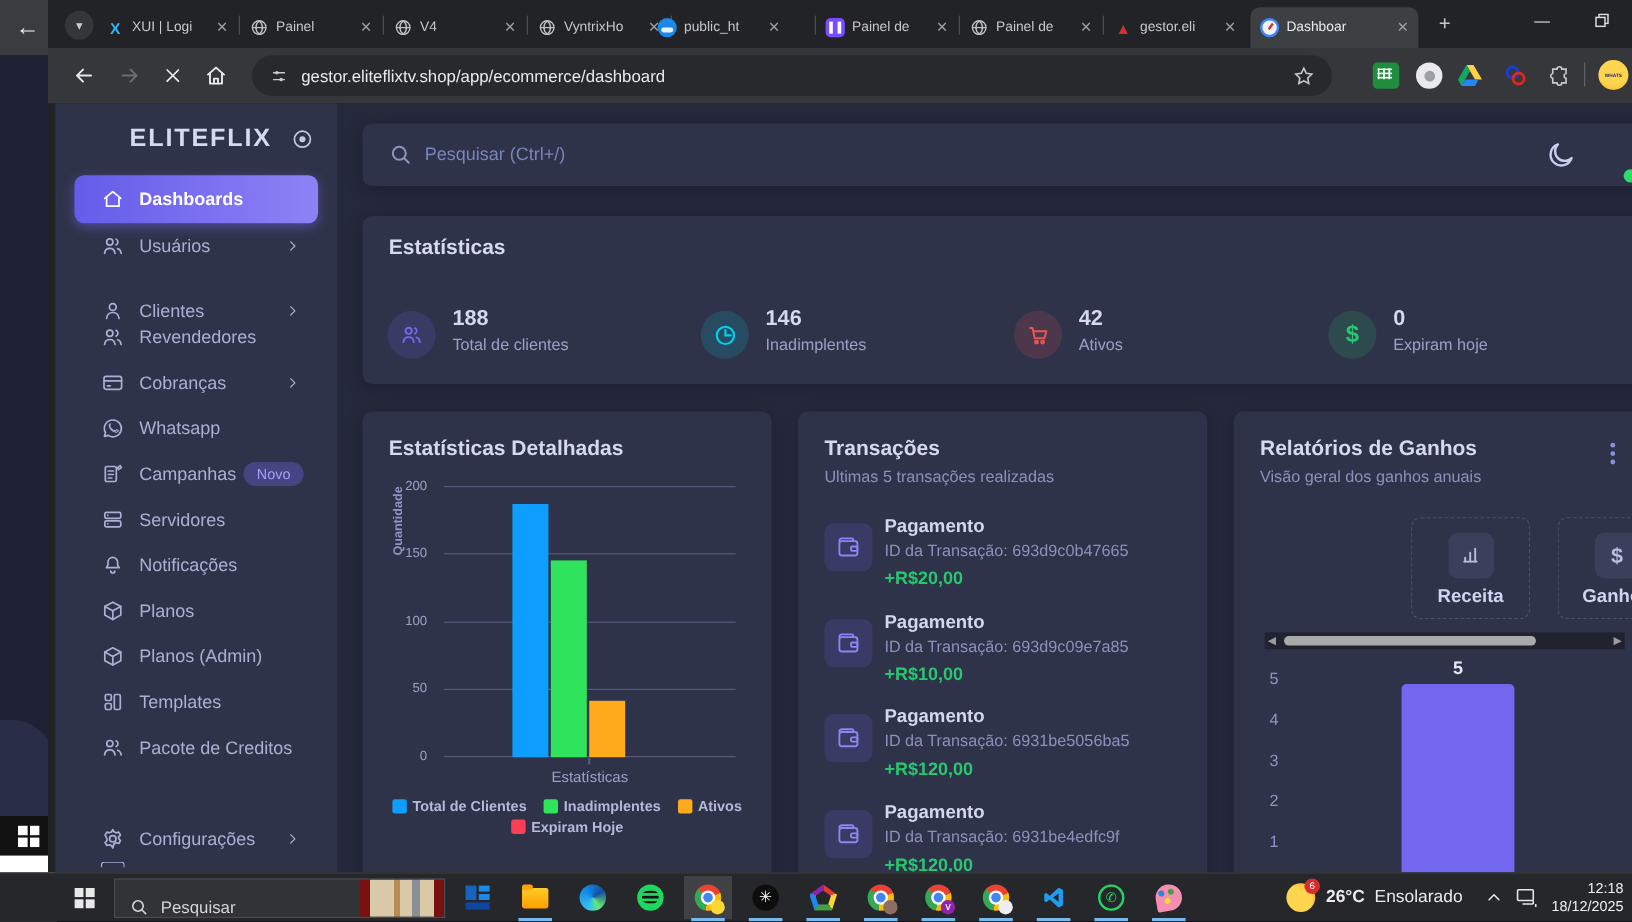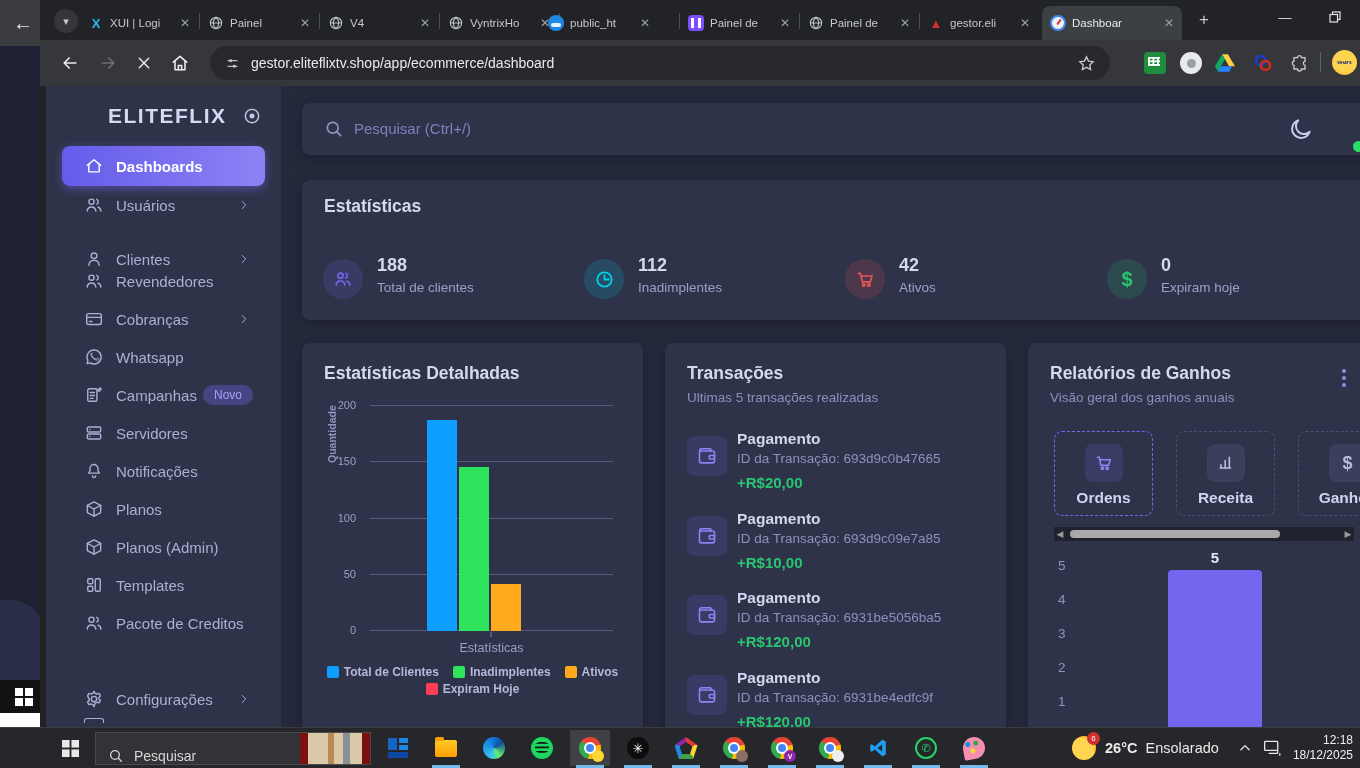--- a/index.html
+++ b/index.html
@@ -503,21 +503,21 @@
             <span class="stat-val">188</span>
             <span class="stat-lbl">Total de clientes</span>
           </div>
           <div class="abs stat" style="left:282px">
             <div class="stat-icon" style="background:rgba(0,207,232,.16)">
               <svg width="21" height="21" viewBox="0 0 24 24" style="stroke:#00cfe8;fill:none;stroke-width:2.1;stroke-linecap:round">
                   <circle cx="12" cy="12" r="8.2"></circle>
                   <path d="M12 7v5h5"></path>
                 </svg>
             </div>
-            <span class="stat-val">112</span>
+            <span class="stat-val">146</span>
             <span class="stat-lbl">Inadimplentes</span>
           </div>
           <div class="abs stat" style="left:543px">
             <div class="stat-icon" style="background:rgba(234,84,85,.16)">
               <svg width="21" height="21" viewBox="0 0 24 24" style="stroke:#ea5455;fill:none;stroke-width:1.9;stroke-linecap:round;stroke-linejoin:round">
                   <path d="M4 5h2.3l2 9.8h9.2l1.9-6.8H7"></path>
                   <circle cx="10" cy="18.4" r="1.4"></circle>
                   <circle cx="15.8" cy="18.4" r="1.4"></circle>
                 </svg>
             </div>
@@ -625,30 +625,20 @@
 
         <div class="abs card row-card" style="left:747px;width:345px">
           <div class="abs card-title" style="left:22px;top:20px">Relatórios de Ganhos</div>
           <div class="abs sub" style="left:22px;top:47px">Visão geral dos ganhos anuais</div>
           <div class="abs kebab">
               <i></i>
               <i></i>
               <i></i>
             </div>
 
-          <div class="abs opt sel" style="left:26px">
-            <div class="opt-icon">
-                <svg width="20" height="20" viewBox="0 0 24 24" style="stroke:#8c85f3;fill:none;stroke-width:1.9;stroke-linecap:round;stroke-linejoin:round">
-                  <path d="M4 5h2.3l2 9.8h9.2l1.9-6.8H7"></path>
-                  <circle cx="10" cy="18.4" r="1.4"></circle>
-                  <circle cx="15.8" cy="18.4" r="1.4"></circle>
-                </svg>
-              </div>
-            <span class="opt-lbl">Ordens</span>
-          </div>
           <div class="abs opt" style="left:148px">
             <div class="opt-icon">
                 <svg width="20" height="20" viewBox="0 0 24 24" style="stroke:#b9bedd;fill:none;stroke-width:1.9;stroke-linecap:round">
                   <path d="M6 18v-4M11 18V9M16 18V5"></path>
                   <path d="M5 18h12.5"></path>
                 </svg>
               </div>
             <span class="opt-lbl">Receita</span>
           </div>
           <div class="abs opt" style="left:270px">

